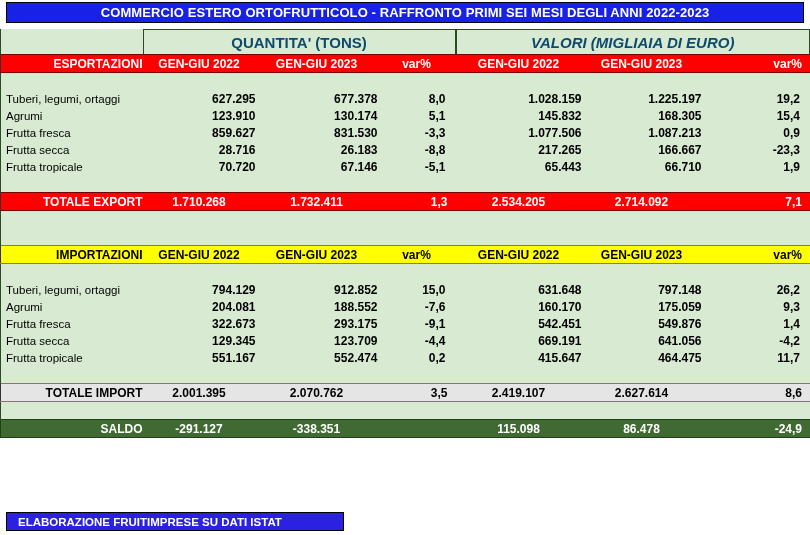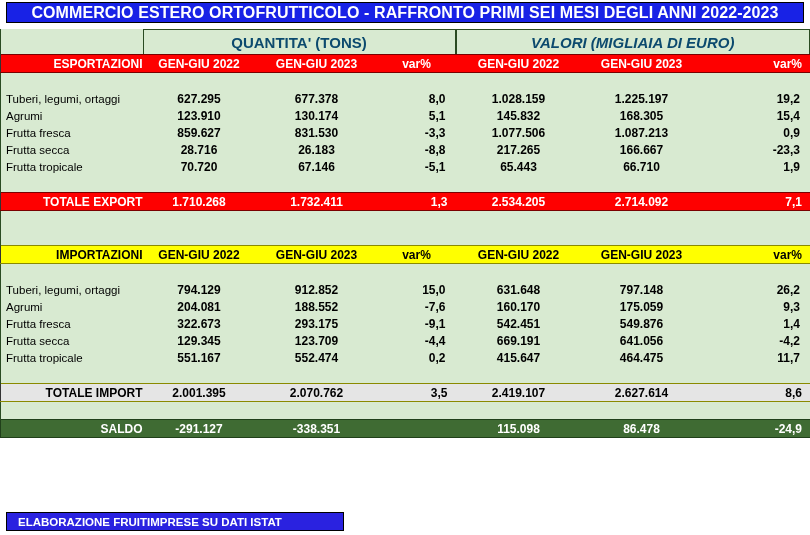--- a/index.html
+++ b/index.html
@@ -30,21 +30,21 @@
     height: 21px;
     background: #1822e6;
     border: 1px solid #000000;
     box-sizing: border-box;
     display: flex;
     align-items: center;
     justify-content: center;
   }
   .title-bar span {
     color: #ffffff;
-    font-size: 16px;
+    font-size: 13px;
     font-weight: bold;
     letter-spacing: 0.1px;
     white-space: nowrap;
     text-align: center;
   }
 
   
   table.grid {
     position: absolute;
     left: 0;
@@ -127,21 +127,21 @@
     font-size: 12.5px;
   }
   .data td.first { border-left: 1px solid #2a4b22; }
   .data td.last { border-right: 1px solid #2a4b22; }
   .data td.namecell {
     font-size: 11.5px;
     padding-left: 5px;
     text-align: left;
   }
   .data td.num {
-    text-align: center;
+    text-align: right;
     font-weight: bold;
   }
   .data td.pct {
     text-align: right;
     padding-right: 10px;
     font-weight: bold;
   }
 
   
   .spacer td {

